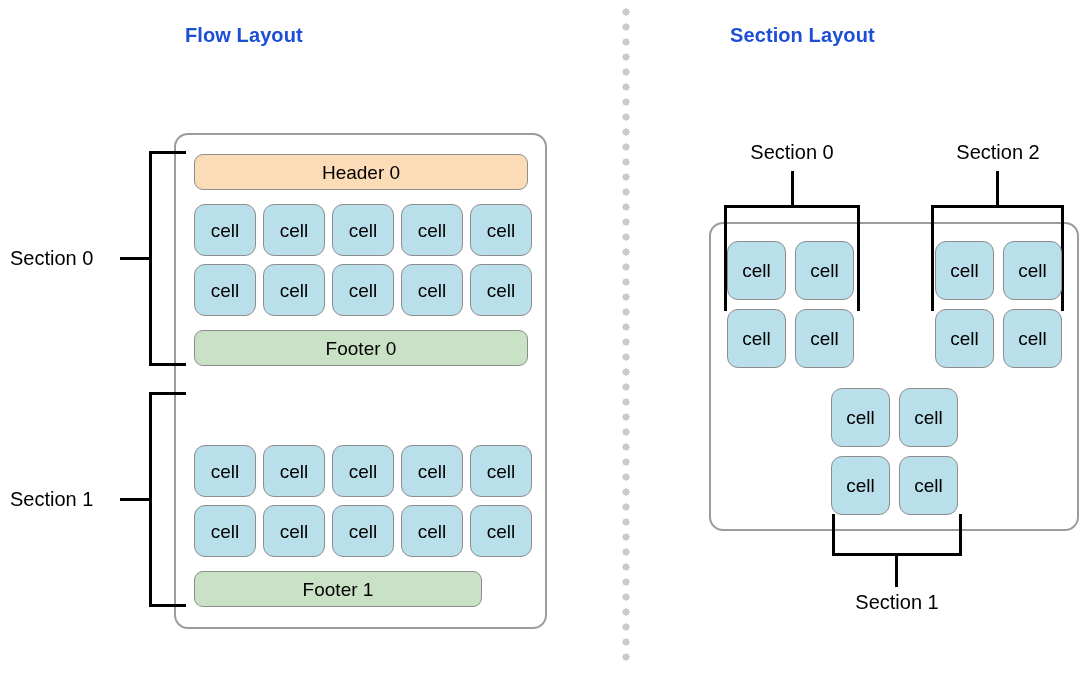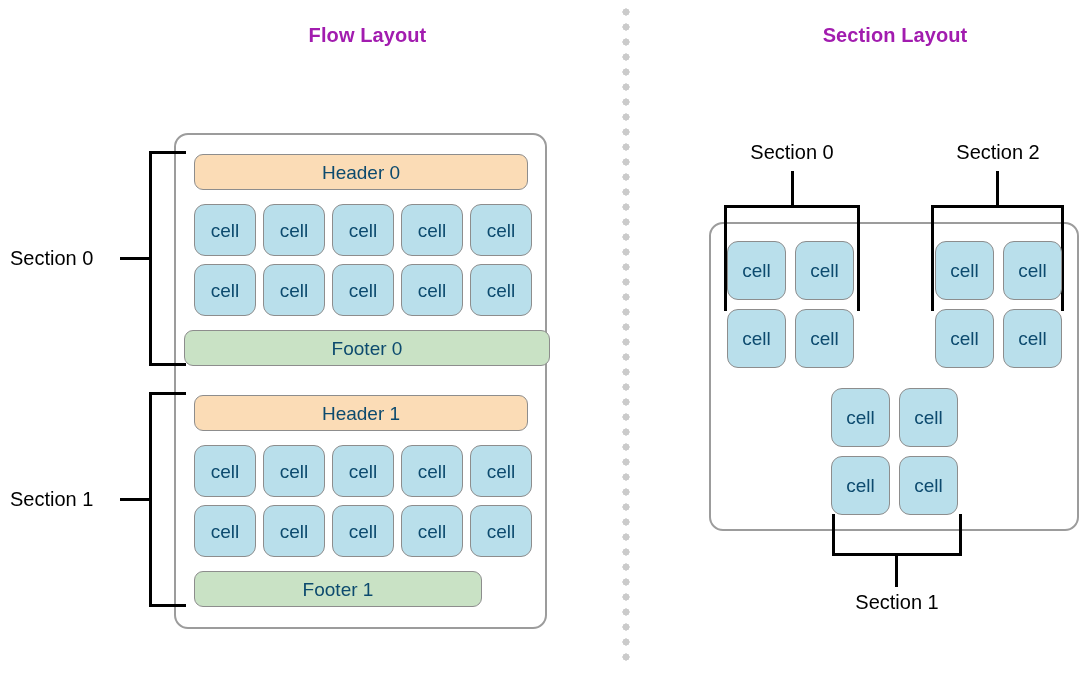--- a/index.html
+++ b/index.html
@@ -22,23 +22,22 @@
     width: 1092px;
     height: 675px;
   }
 
   
   .panel-title {
     position: absolute;
     font-size: 20px;
     font-weight: bold;
     letter-spacing: 0.1px;
-    text-align: center;
     white-space: nowrap;
-    color: #a21caf;
+    color: #1d4ed8;
   }
   #flow-title  { left: 185px; top: 24px; width: 365px; }
   #custom-title{ left: 730px; top: 24px; width: 330px; }
 
   
   .divider {
     position: absolute;
     left: 622px;
     top: 8px;
     width: 8px;
@@ -61,21 +60,21 @@
 
   
   .box {
     position: absolute;
     box-sizing: border-box;
     border: 1.6px solid #8d8d8d;
     display: flex;
     align-items: center;
     justify-content: center;
     font-size: 19px;
-    color: #0c4a6e;
+    color: #000000;
     line-height: 1;
   }
   .header {
     background: #fbdcb6;
     border-radius: 9px;
     height: 36px;
   }
   .footer {
     background: #c9e2c5;
     border-radius: 9px;
@@ -138,29 +137,28 @@
   <div class="box cell" style="left:332px; top:204px; width:62px; height:52px;">cell</div>
   <div class="box cell" style="left:401px; top:204px; width:62px; height:52px;">cell</div>
   <div class="box cell" style="left:470px; top:204px; width:62px; height:52px;">cell</div>
 
   <div class="box cell" style="left:194px; top:264px; width:62px; height:52px;">cell</div>
   <div class="box cell" style="left:263px; top:264px; width:62px; height:52px;">cell</div>
   <div class="box cell" style="left:332px; top:264px; width:62px; height:52px;">cell</div>
   <div class="box cell" style="left:401px; top:264px; width:62px; height:52px;">cell</div>
   <div class="box cell" style="left:470px; top:264px; width:62px; height:52px;">cell</div>
 
-  <div class="box footer" style="left:184px; top:330px; width:366px;">Footer 0</div>
+  <div class="box footer" style="left:194px; top:330px; width:334px;">Footer 0</div>
 
   <div class="brk-v" style="left:149px; top:392px; height:215px;"></div>
   <div class="brk-h" style="left:149px; top:392px; width:37px;"></div>
   <div class="brk-h" style="left:149px; top:604px; width:37px;"></div>
   <div class="brk-h" style="left:120px; top:498px; width:30px;"></div>
   <div class="side-label" style="left:10px; top:488px;">Section 1</div>
 
-  <div class="box header" style="left:194px; top:395px; width:334px;">Header 1</div>
 
   <div class="box cell" style="left:194px; top:445px; width:62px; height:52px;">cell</div>
   <div class="box cell" style="left:263px; top:445px; width:62px; height:52px;">cell</div>
   <div class="box cell" style="left:332px; top:445px; width:62px; height:52px;">cell</div>
   <div class="box cell" style="left:401px; top:445px; width:62px; height:52px;">cell</div>
   <div class="box cell" style="left:470px; top:445px; width:62px; height:52px;">cell</div>
 
   <div class="box cell" style="left:194px; top:505px; width:62px; height:52px;">cell</div>
   <div class="box cell" style="left:263px; top:505px; width:62px; height:52px;">cell</div>
   <div class="box cell" style="left:332px; top:505px; width:62px; height:52px;">cell</div>

